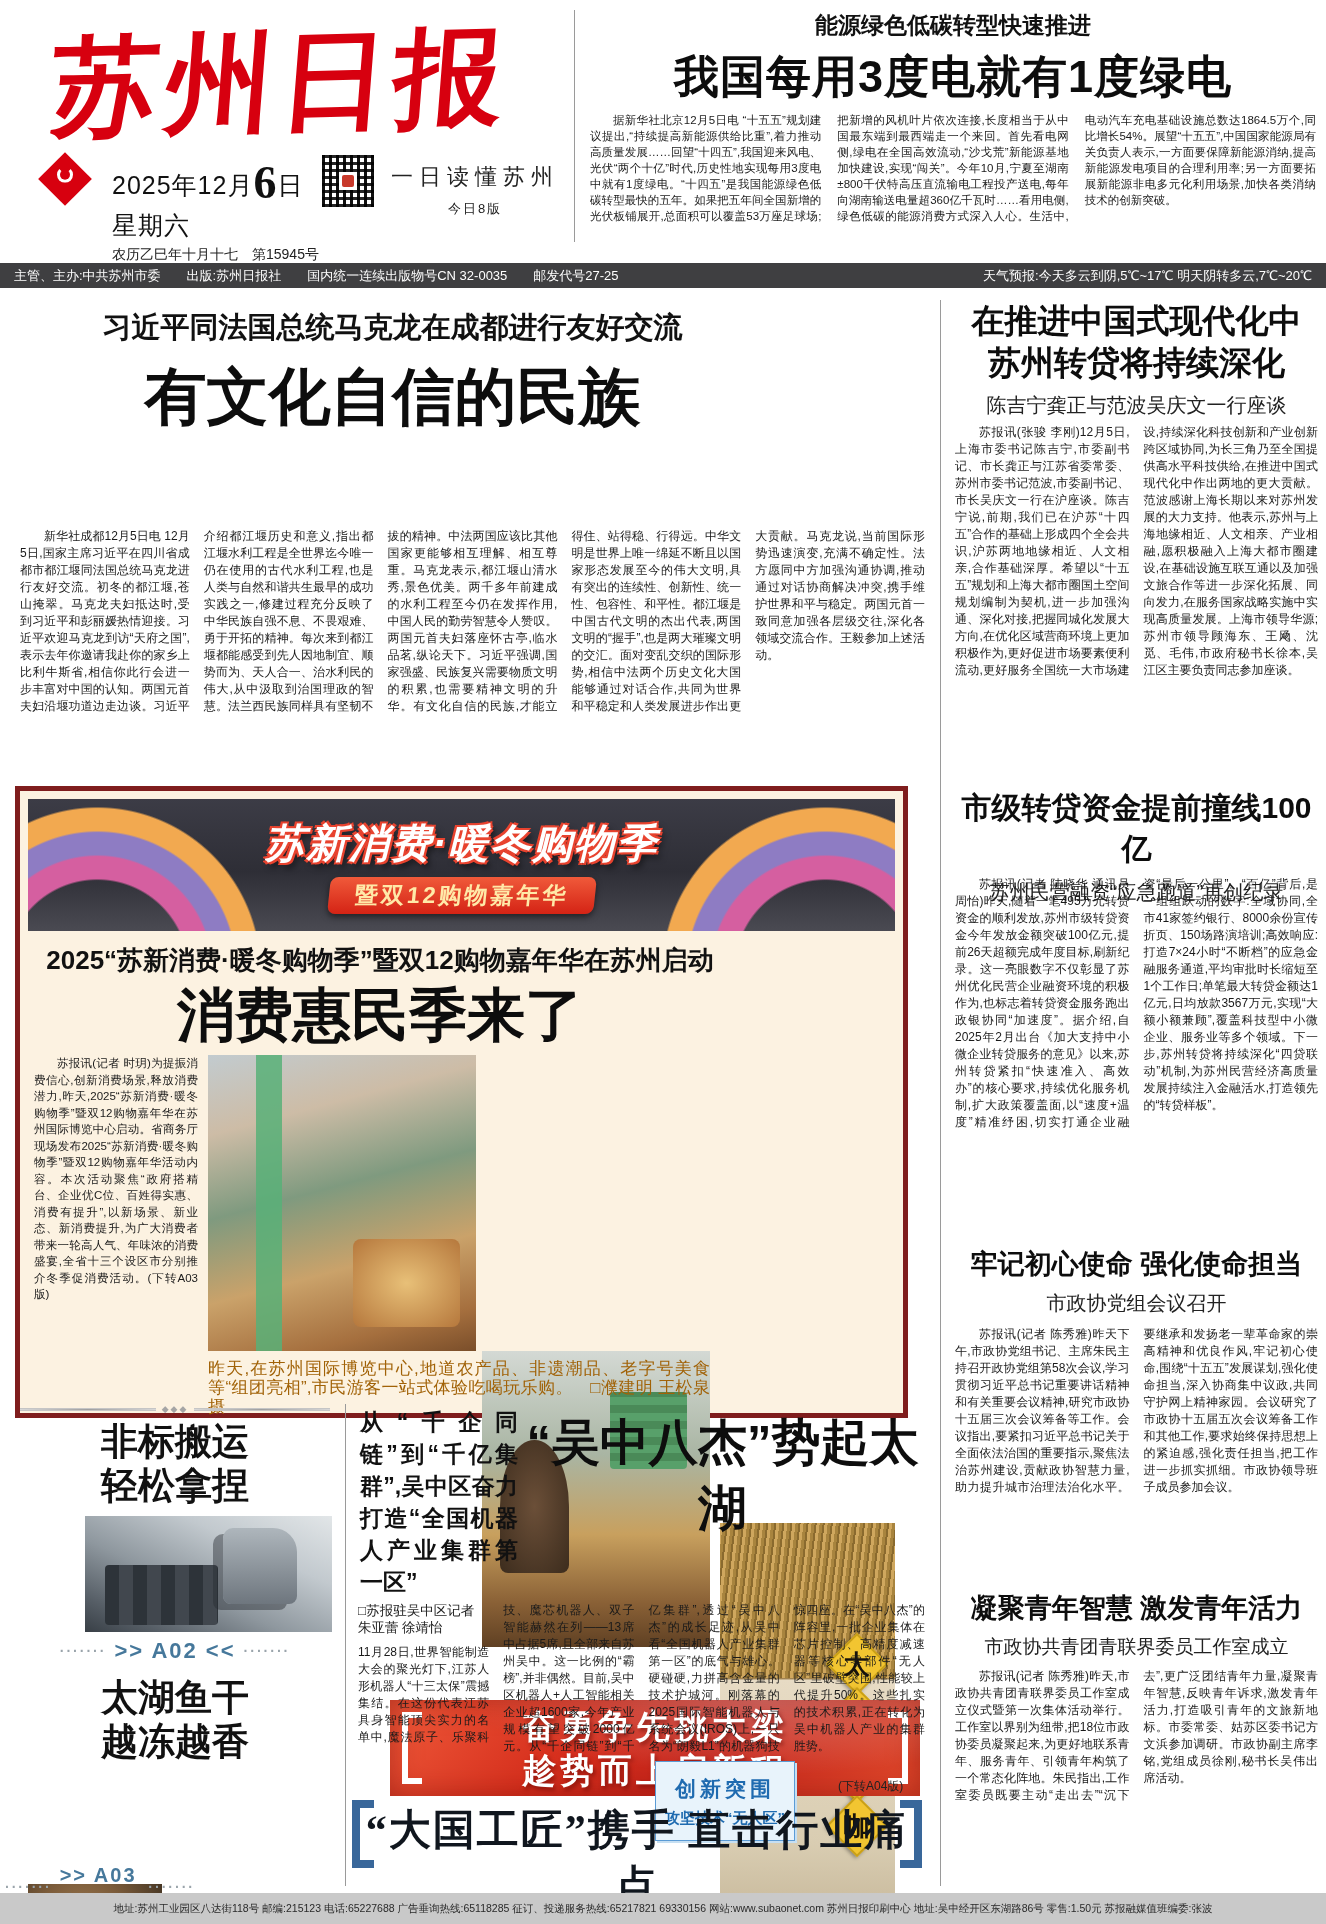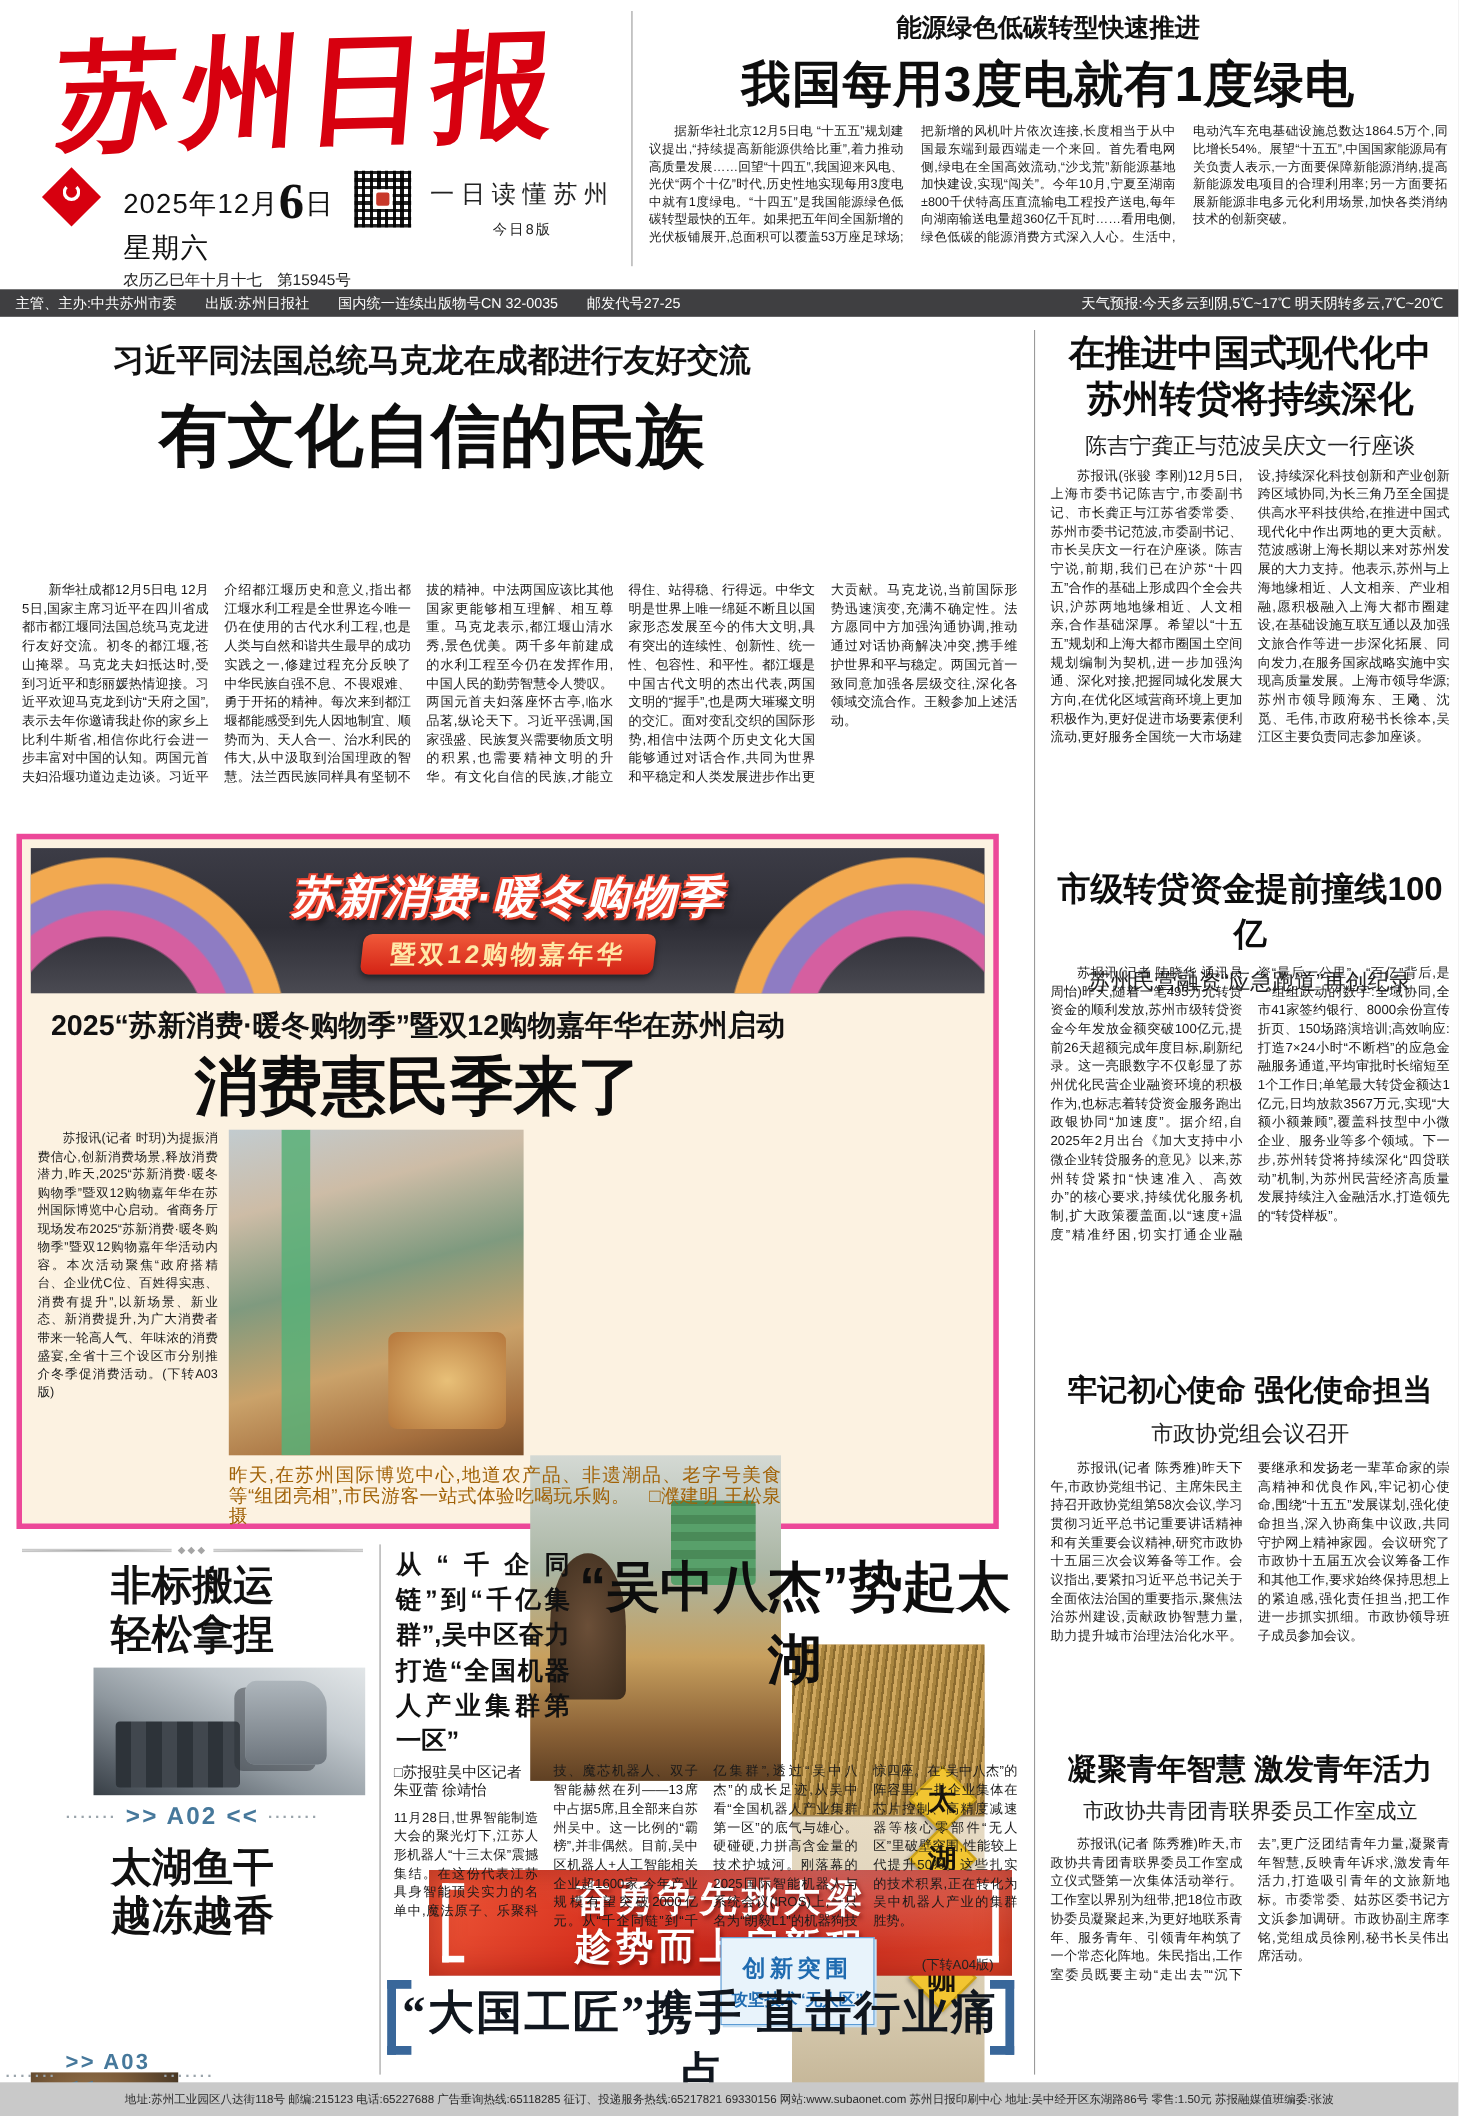--- a/index.html
+++ b/index.html
@@ -39,21 +39,21 @@
   
   .infobar { background:#3f3f41; color:#fff; font-size:13px; display:flex; justify-content:space-between;
              align-items:center; padding:0 14px; }
 
   
   .kicker { font-weight:bold; color:#111; }
   .hl-black { font-weight:900; color:#0d0d0d; }
   .subhead { font-weight:bold; color:#222; }
 
   
-  .featbox { border:5px solid #ec4899; background:#fcf2e1; }
+  .featbox { border:5px solid #7f1d1d; background:#fcf2e1;margin-top:28px; }
   .banner { background:
       radial-gradient(circle at 8% 130%, transparent 90px, #d55fa0 92px, #d55fa0 114px, #8e7cc3 116px, #8e7cc3 138px, #f2a950 140px, #f2a950 162px, transparent 164px),
       radial-gradient(circle at 92% 130%, transparent 90px, #d55fa0 92px, #d55fa0 114px, #8e7cc3 116px, #8e7cc3 138px, #f2a950 140px, #f2a950 162px, transparent 164px),
       linear-gradient(180deg,#3c3c46 0%, #2e2e36 55%, #4a4a52 100%);
       display:flex; flex-direction:column; align-items:center; justify-content:center; overflow:hidden;}
   .banner-title { font-size:40px; font-weight:900; font-style:italic; color:#fff; letter-spacing:2px;
       text-shadow:2px 2px 0 #e8432f, -2px 2px 0 #e8432f, 2px -2px 0 #e8432f, -2px -2px 0 #e8432f, 4px 5px 6px rgba(0,0,0,.6); }
   .banner-sub { margin-top:6px; background:linear-gradient(180deg,#f05a3a,#d42315); color:#ffe9a8;
       font-size:23px; font-weight:900; padding:3px 26px; border-radius:8px; transform:skewX(-6deg);
       box-shadow:0 3px 6px rgba(0,0,0,.5); letter-spacing:3px;}

